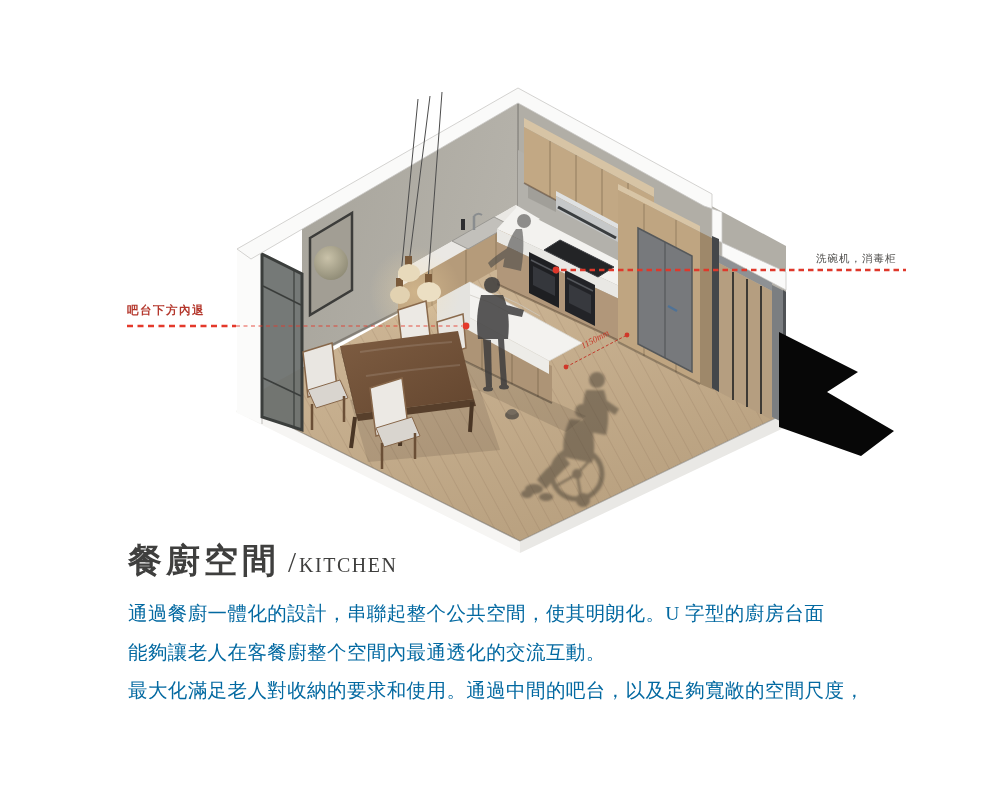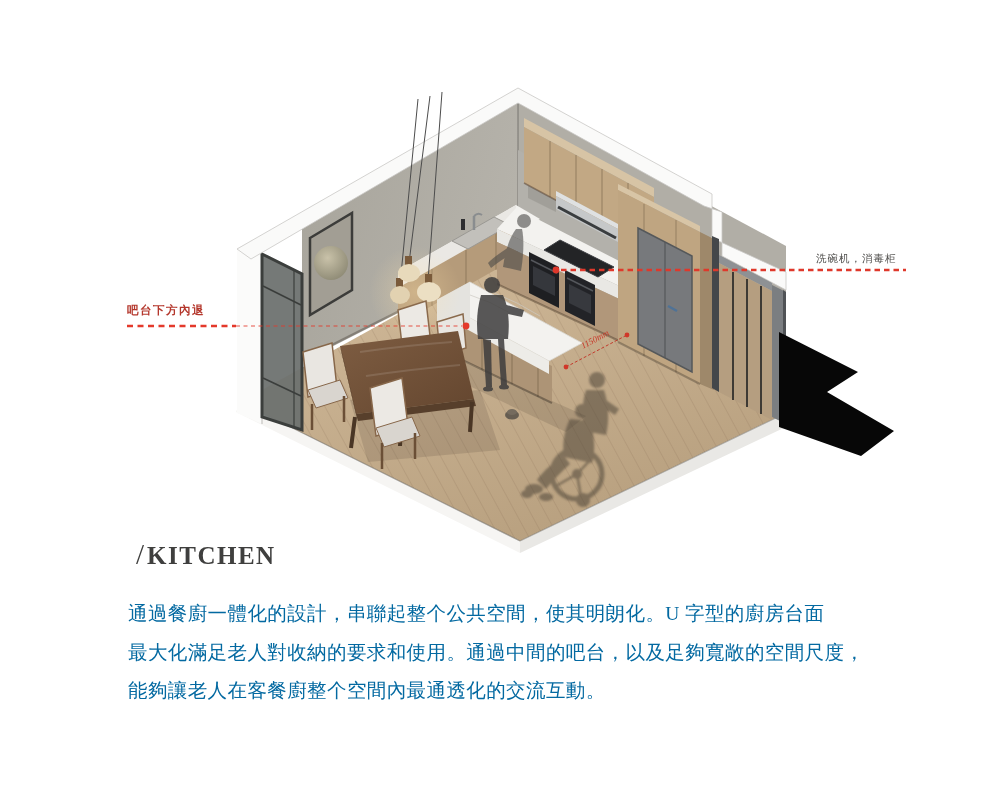--- a/index.html
+++ b/index.html
@@ -2,21 +2,21 @@
 <html><head>
 <meta charset="utf-8">
 <style>
   html,body{margin:0;padding:0;background:#ffffff;}
   #canvas{position:relative;width:1000px;height:803px;background:#ffffff;overflow:hidden;
           font-family:"Liberation Serif","DejaVu Serif",serif;}
   #scene{position:absolute;left:0;top:0;}
   .title-row{position:absolute;left:128px;top:538px;display:flex;align-items:baseline;color:#3f3f3e;}
   .title-zh{font-size:34px;letter-spacing:4px;font-weight:600;}
   .title-sep{font-size:29px;margin-left:8px;margin-right:3px;font-weight:400;}
-  .title-en{font-size:25px;letter-spacing:1.5px;font-weight:700;}
+  .title-en{font-size:20px;letter-spacing:1.5px;font-weight:400;}
   .desc{position:absolute;left:128px;top:595px;width:770px;font-size:19.5px;line-height:38.5px;
         color:#0369a1;letter-spacing:0.4px;}
   svg text{font-family:"Liberation Serif","DejaVu Serif",serif;}
 </style>
 </head>
 <body>
 
 <div id="canvas">
 
 <svg id="scene" width="1000" height="803" viewBox="0 0 1000 803" xmlns="http://www.w3.org/2000/svg">
@@ -282,23 +282,24 @@
 
   <g>
     <line x1="566" y1="367" x2="627" y2="335" stroke="#c23a2c" stroke-width="1" stroke-dasharray="3 2"></line>
     <circle cx="566" cy="367" r="2.4" fill="#d0382a"></circle>
     <circle cx="627" cy="335" r="2.4" fill="#d0382a"></circle>
     <text transform="translate(583,349) rotate(-28)" font-size="9" font-style="italic" fill="#c8392b">1150mm</text>
   </g>
 </svg>
 
   <div class="title-row">
+    <span class="title-zh">餐廚空間</span>
     <span class="title-sep">/</span>
     <span class="title-en">KITCHEN</span>
   </div>
 
   <div class="desc">
     <div>通過餐廚一體化的設計，串聯起整个公共空間，使其明朗化。U 字型的廚房台面</div>
+    <div>能夠讓老人在客餐廚整个空間內最通透化的交流互動。</div>
     <div>最大化滿足老人對收納的要求和使用。通過中間的吧台，以及足夠寬敞的空間尺度，</div>
-    <div>能夠讓老人在客餐廚整个空間內最通透化的交流互動。</div>
   </div>
 
 </div>
 
 </body></html>

